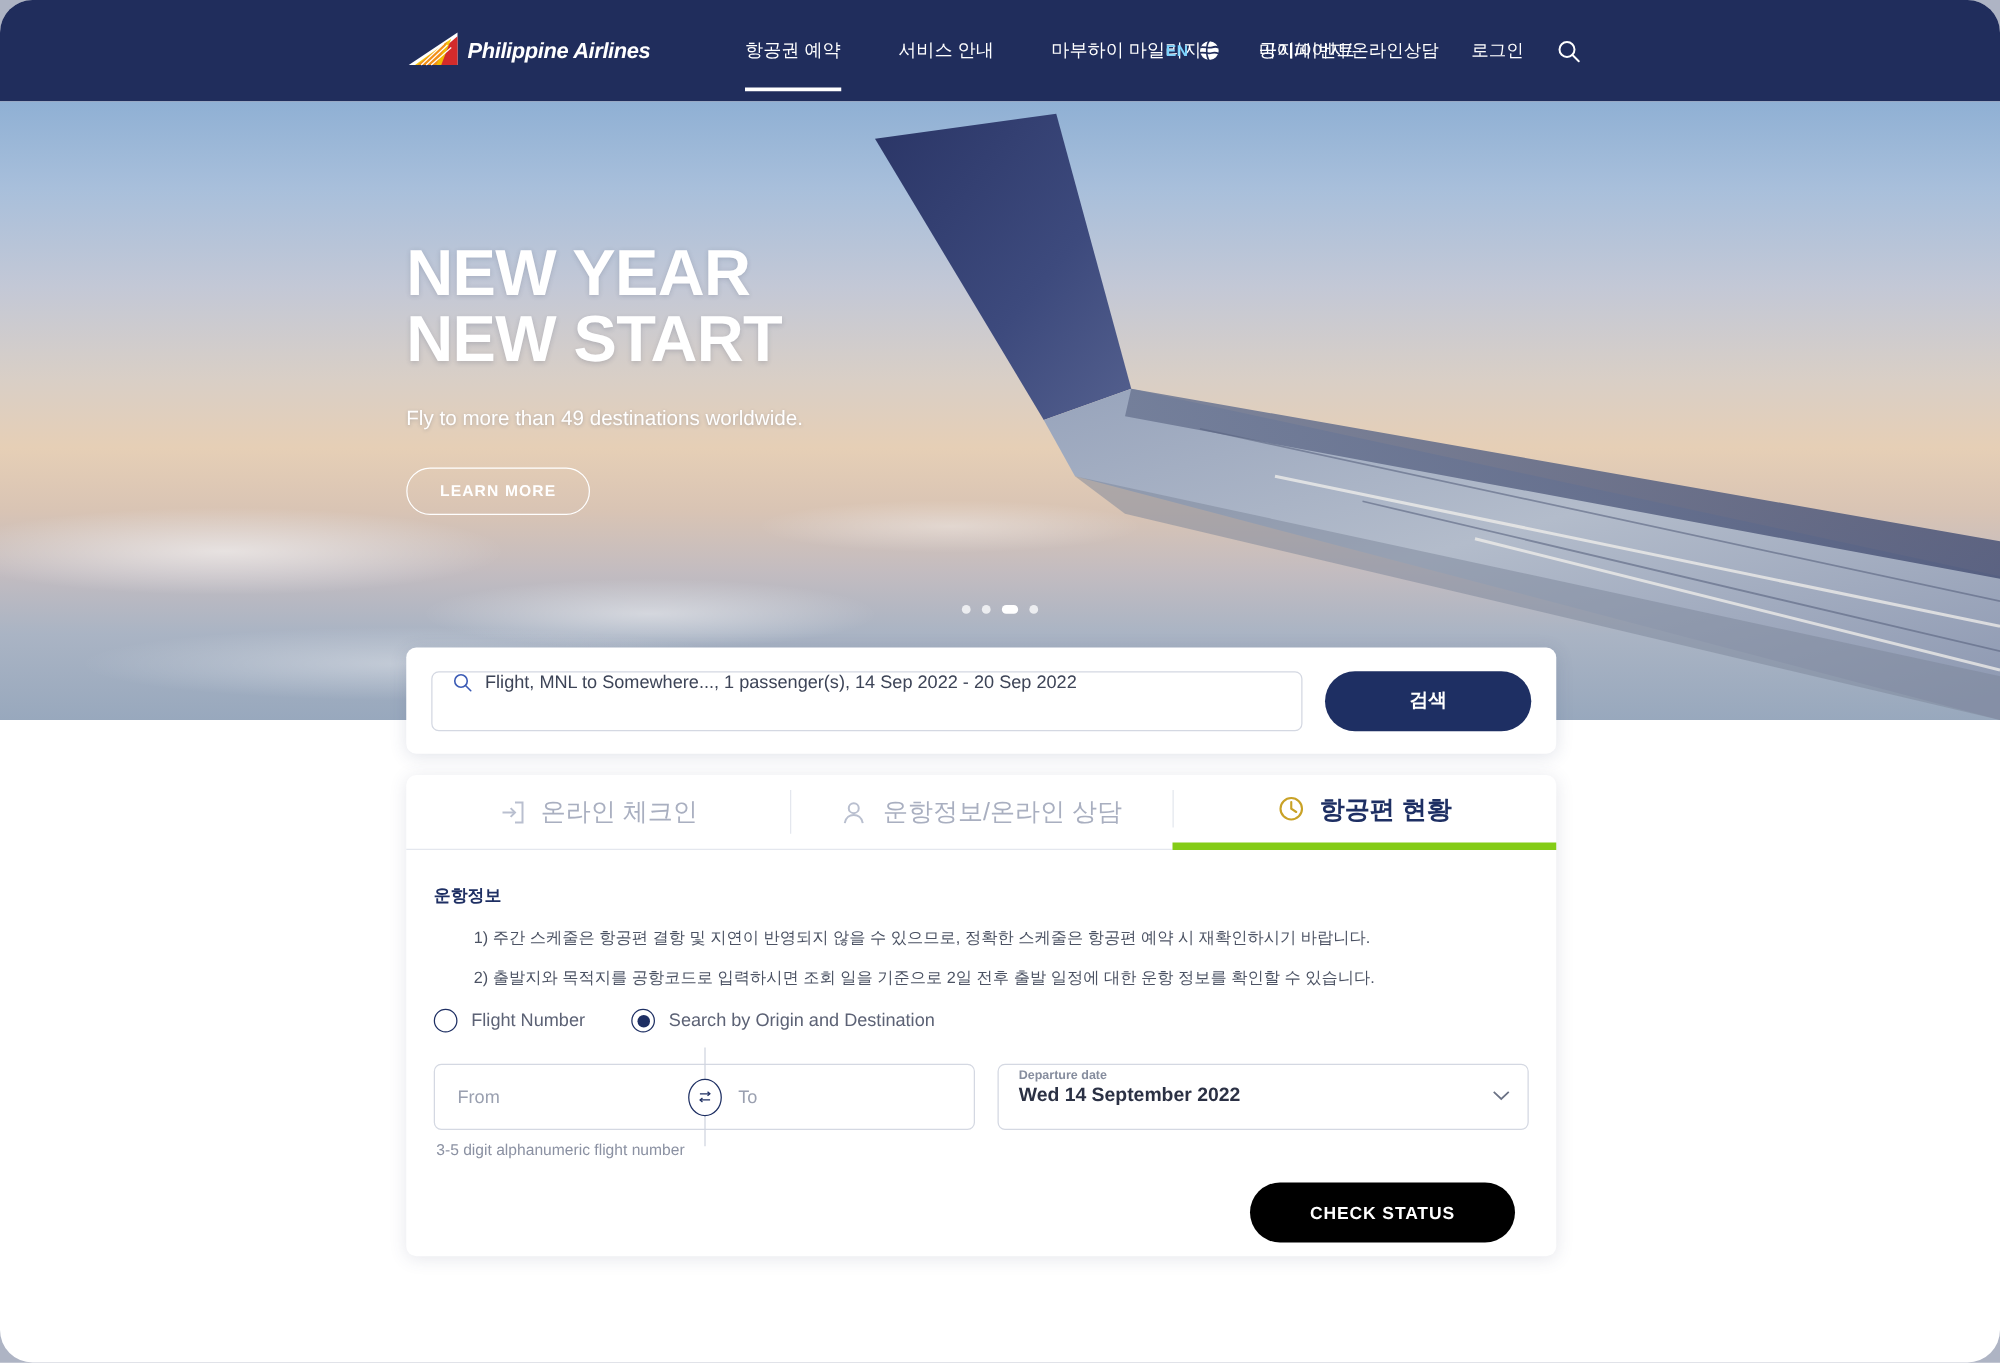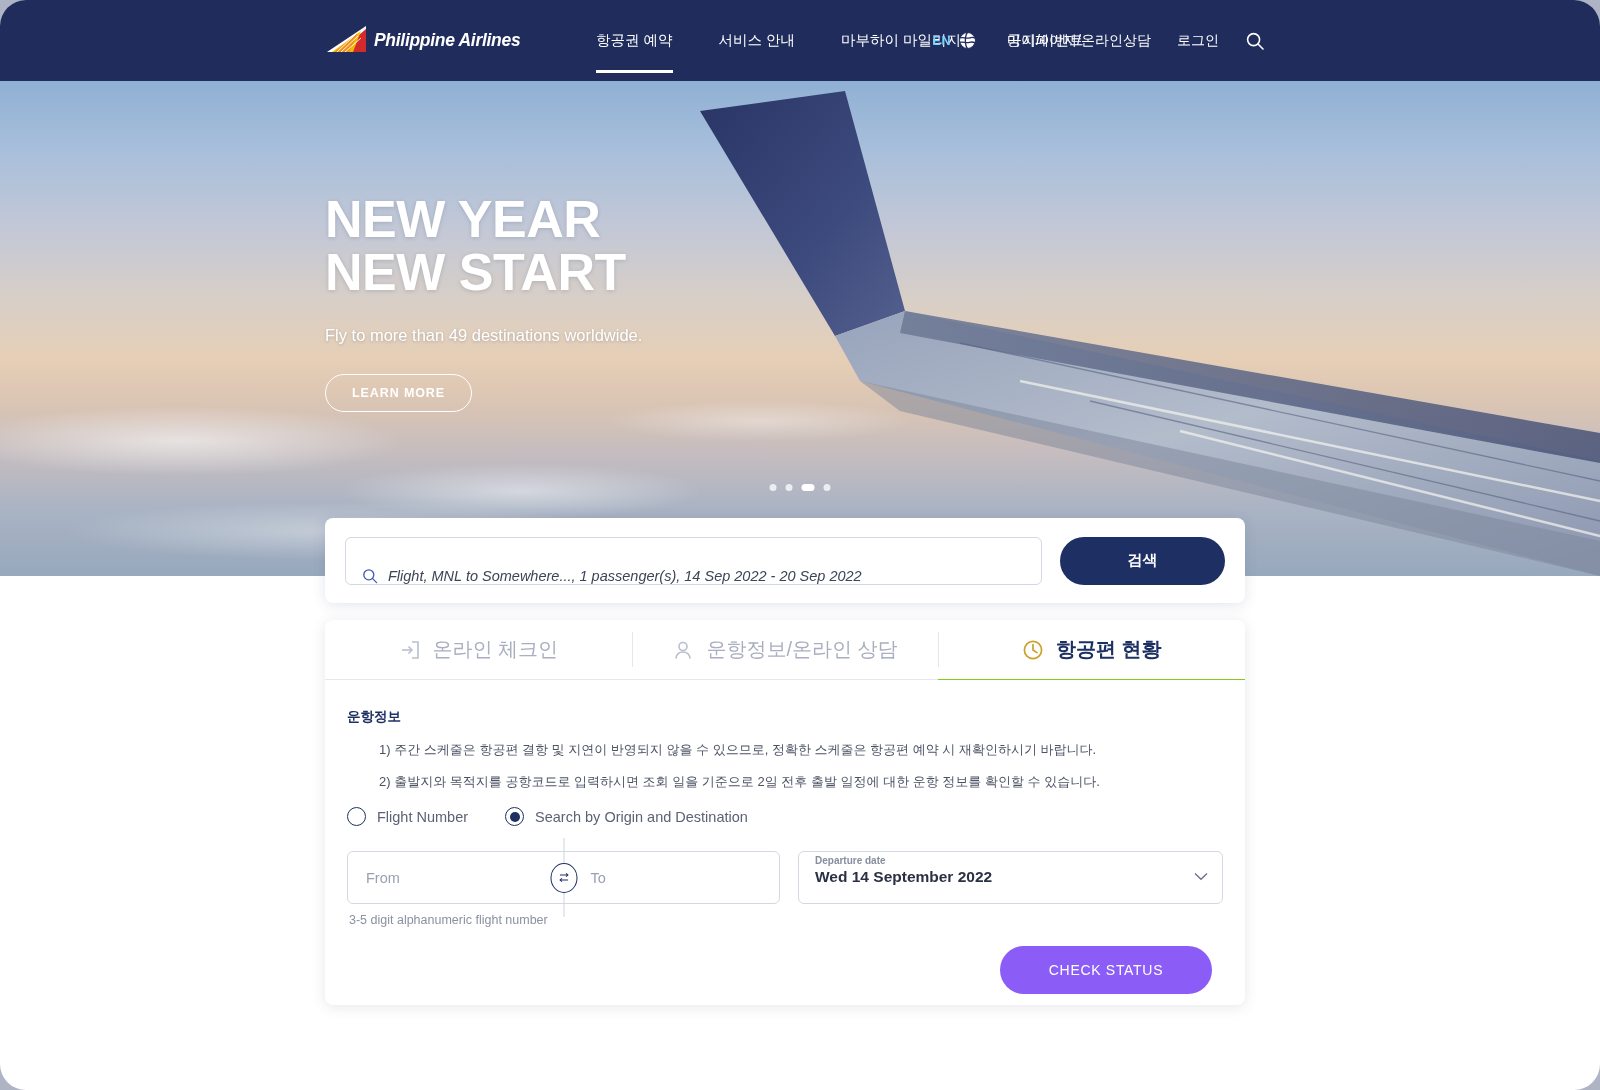--- a/index.html
+++ b/index.html
@@ -117,21 +117,21 @@
   
   .search-card {
     position:absolute; left: 325px; top: 518px; width: 920px; height: 85px;
     background:#ffffff; border-radius: 8px;
     box-shadow: 0 2px 14px rgba(60,70,110,.14);
     display:flex; align-items:center; padding: 0 20px; gap: 18px;
     z-index: 20;
   }
   .search-input-box {
     flex: 1; height: 48px; border: 1px solid #d4d8e2; border-radius: 6px;
-    display:flex; align-items:flex-end; gap: 10px; padding: 0 16px; cursor: text; font-style: italic;
+    display:flex; align-items:flex-start; gap: 10px; padding: 0 16px; cursor: text;
   }
   .srch-glyph { width:16px; height:16px; display:block; flex:none;}
   .search-text { color:#3d4457; font-size: 14.5px; white-space:nowrap; }
   .search-btn {
     width: 165px; height: 48px; border-radius: 24px;
     background: #1e2f63; color:#ffffff; font-size: 15px; font-weight: 700;
     display:flex; align-items:center; justify-content:center; cursor:pointer;
     border: none;
   }
 
@@ -147,21 +147,21 @@
     flex: 1; display:flex; align-items:center; justify-content:center; gap: 12px;
     border-bottom: 1px solid #e4e7ee; cursor:pointer;
     position: relative;
   }
   .tab + .tab::before {
     content:""; position:absolute; left:0; top: 12px; bottom: 12px; width: 1px;
     background: #e4e7ee;
   }
   .tab-label { font-size: 20px; color:#a9afc0; white-space: nowrap; }
   .tab.active .tab-label { color:#1e2f63; font-weight: 700; }
-  .tab.active { border-bottom: 1px solid #84cc16; }
+  .tab.active { border-bottom: 6px solid #84cc16; }
   .tab-ico { width: 22px; height: 22px; display:block; flex:none; }
 
   .panel-body { padding: 28px 22px 0 22px; }
   .sec-title { font-size: 13.5px; font-weight: 700; color:#1e2f63; }
   .notice { margin-top: 14px; }
   .notice-line {
     font-size: 13px; color:#4b5263; margin-left: 32px; margin-bottom: 12px;
     line-height: 1.5;
   }
   .radios { display:flex; align-items:center; gap: 37px; margin-top: 16px; }
@@ -201,21 +201,21 @@
   }
   .date-label { font-size: 10px; color:#868d9e; }
   .date-value { font-size: 15.5px; color:#2b3144; margin-top: 2px; }
   .chev { position:absolute; right: 14px; top: 20px; width: 14px; height: 9px; }
   .helper {
     font-size: 12.5px; color:#8b91a2; margin-top: 9px; margin-left: 2px;
   }
   .action-row { display:flex; justify-content:flex-end; margin-top: 19px; padding-right: 11px;}
   .check-btn {
     width: 212px; height: 48px; border-radius: 24px;
-    background:#8b5cf6; color:#ffffff; font-size: 14px; font-weight: 400;
+    background:#000000; color:#ffffff; font-size: 14px; font-weight: 700;
     letter-spacing: .7px; border:none; cursor:not-allowed;
     display:flex; align-items:center; justify-content:center;
   }
 </style>
 </head>
 <body>
 
 <div class="window">
 
   <div class="header">

